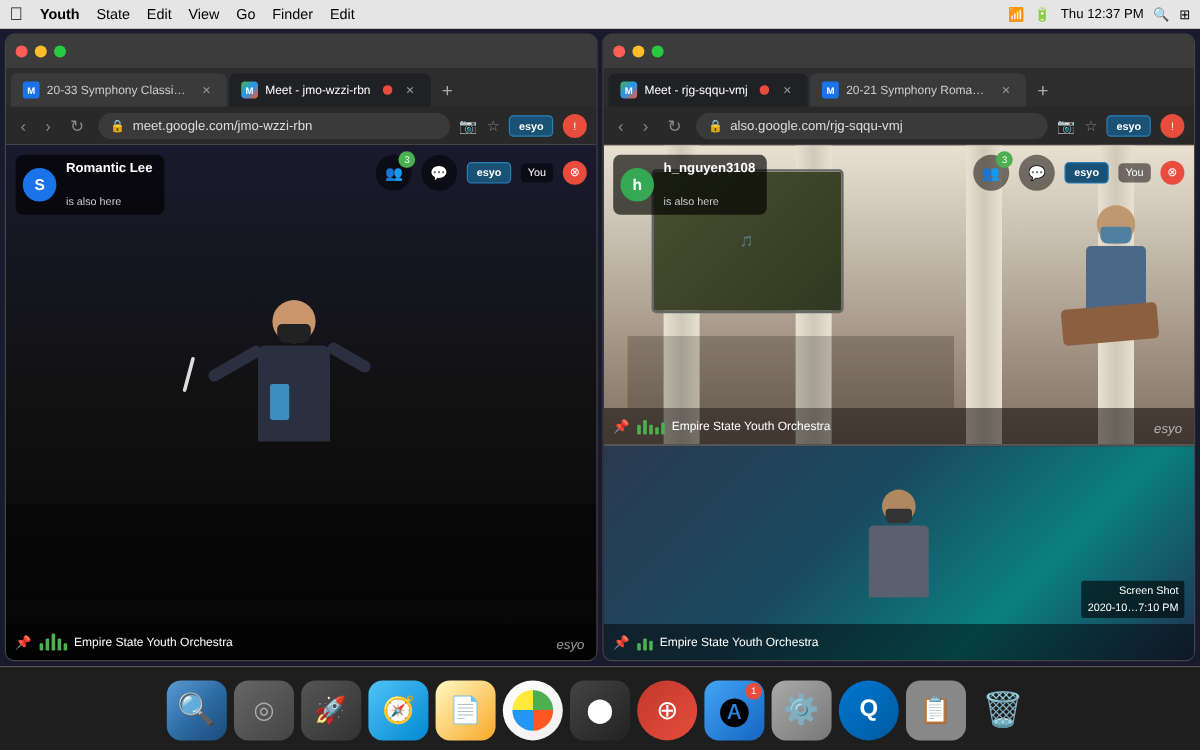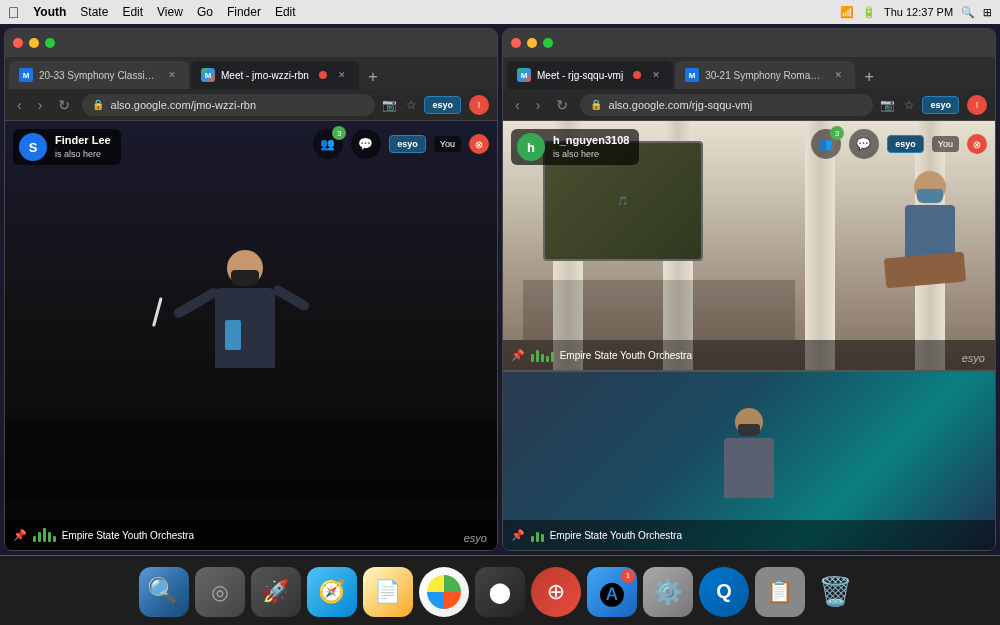--- a/index.html
+++ b/index.html
@@ -329,21 +329,21 @@
       font-size: 13px;
       font-weight: bold;
       color: #fff;
     }
     .hud-text {
       color: #fff;
       font-size: 10px;
       line-height: 1.4;
     }
     .hud-name { font-weight: 600; font-size: 11px; }
-    .hud-sub { font-size: 9px; color: #ccc; }
+    .hud-sub { font-size: 9px; color: #ccc; margin-top: 14px; }
 
     .hud-right {
       position: absolute;
       top: 8px; right: 8px;
       display: flex; align-items: center; gap: 8px;
     }
     .hud-icon-btn {
       background: rgba(0,0,0,0.5);
       border-radius: 50%;
       width: 30px; height: 30px;
@@ -559,21 +559,21 @@
       </div>
       <div class="tab-new">+</div>
     </div>
 
     <div class="address-bar">
       <span class="nav-btn">‹</span>
       <span class="nav-btn">›</span>
       <span class="nav-btn">↻</span>
       <div class="url-box">
         <span class="lock-icon">🔒</span>
-        <span class="addr-text">also.google.com/jmo-wzzi-rbn</span>
+        <span class="addr-text">meet.google.com/jmo-wzzi-rbn</span>
       </div>
       <span style="color:#888;font-size:12px;">📷</span>
       <span style="color:#888;font-size:12px;">☆</span>
       <div class="esyo-badge">esyo</div>
       <div style="width:20px;height:20px;border-radius:50%;background:#e74c3c;display:flex;align-items:center;justify-content:center;font-size:9px;color:#fff;">!</div>
     </div>
 
     <div class="video-area">
       <div class="conductor-scene">
 
@@ -592,21 +592,21 @@
         </div>
 
         <div style="position:absolute;left:calc(50% - 26px);top:calc(30% + 70px);width:16px;height:30px;background:#3a8fc0;border-radius:2px;"></div>
       </div>
 
       <div class="hud-top">
         <div class="hud-avatar" style="background:#1a73e8;">
           <span>S</span>
         </div>
         <div class="hud-text">
-          <div class="hud-name">Finder Lee</div>
+          <div class="hud-name">Romantic Lee</div>
           <div class="hud-sub">is also here</div>
         </div>
       </div>
 
       <div class="hud-right">
         <div class="hud-icon-btn">
           <span>👥</span>
           <span class="badge">3</span>
         </div>
         <div class="hud-icon-btn">
@@ -642,21 +642,21 @@
 
     <div class="tab-bar">
       <div class="tab active">
         <div class="meet-favicon">M</div>
         <span style="overflow:hidden;text-overflow:ellipsis;white-space:nowrap;max-width:130px;font-size:10px;">Meet - rjg-sqqu-vmj</span>
         <div style="width:8px;height:8px;border-radius:50%;background:#e74c3c;margin-left:4px;"></div>
         <div class="tab-close">✕</div>
       </div>
       <div class="tab">
         <div class="tab-icon" style="width:14px;height:14px;background:#1a73e8;border-radius:2px;display:flex;align-items:center;justify-content:center;font-size:8px;color:#fff;font-weight:bold;">M</div>
-        <span style="overflow:hidden;text-overflow:ellipsis;white-space:nowrap;max-width:130px;font-size:10px;">30-21 Symphony Romantic</span>
+        <span style="overflow:hidden;text-overflow:ellipsis;white-space:nowrap;max-width:130px;font-size:10px;">20-21 Symphony Romantic</span>
         <div class="tab-close">✕</div>
       </div>
       <div class="tab-new">+</div>
     </div>
 
     <div class="address-bar">
       <span class="nav-btn">‹</span>
       <span class="nav-btn">›</span>
       <span class="nav-btn">↻</span>
       <div class="url-box">
@@ -750,20 +750,24 @@
         <div class="video-bottom">
           <span class="pin-icon">📌</span>
           <div class="audio-bars">
             <div class="audio-bar" style="height:6px;"></div>
             <div class="audio-bar" style="height:10px;"></div>
             <div class="audio-bar" style="height:8px;"></div>
           </div>
           <span class="org-name">Empire State Youth Orchestra</span>
         </div>
 
+        <div class="screenshot-label">
+          <div>Screen Shot</div>
+          <div>2020-10…7:10 PM</div>
+        </div>
       </div>
     </div>
   </div>
 </div>
 
 <div class="dock">
   <div class="dock-item app-finder">
     <span style="font-size:26px;">🔍</span>
   </div>
   <div class="dock-item app-siri">

